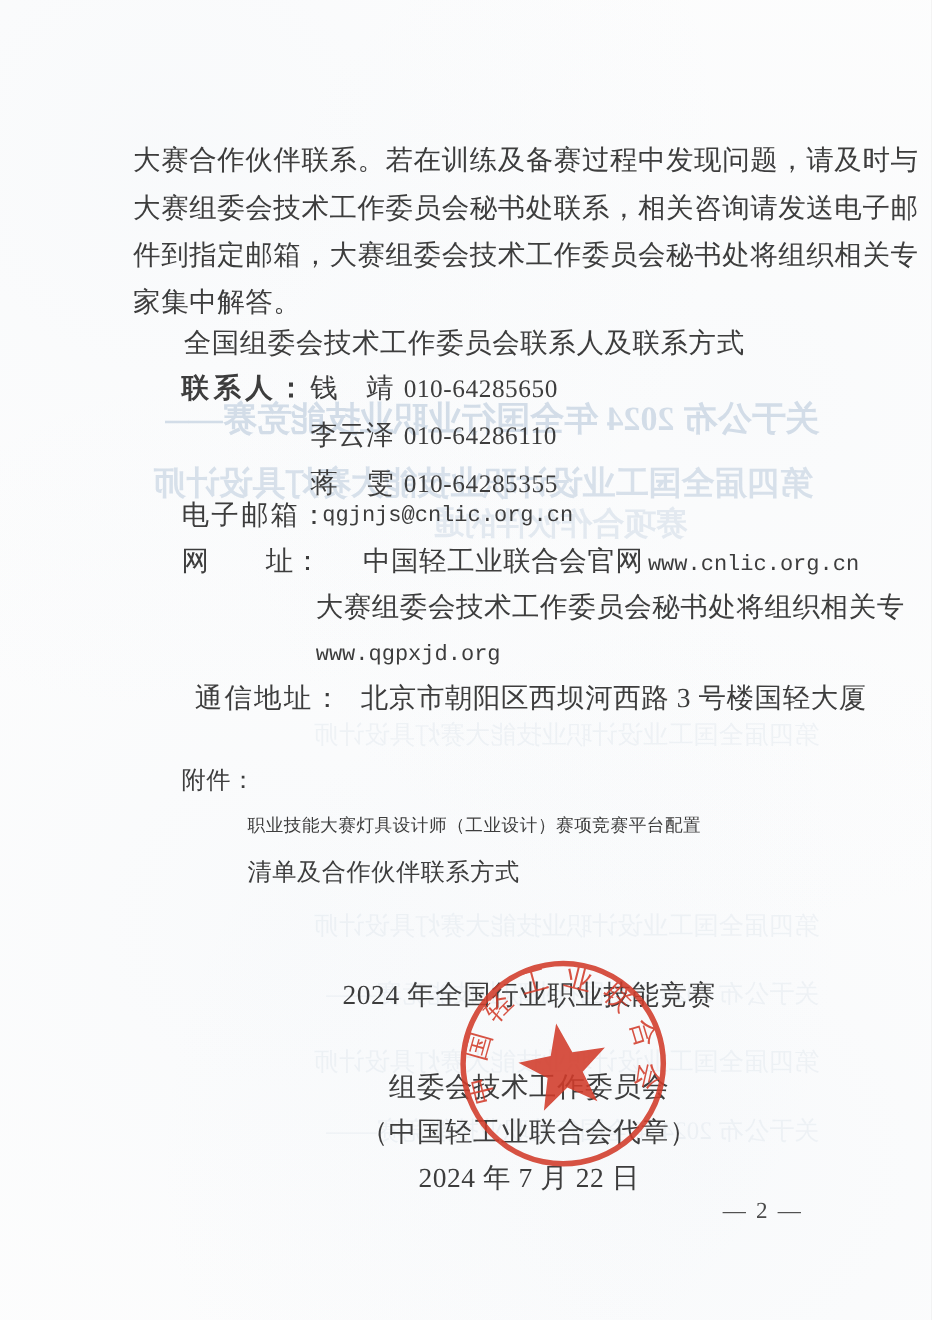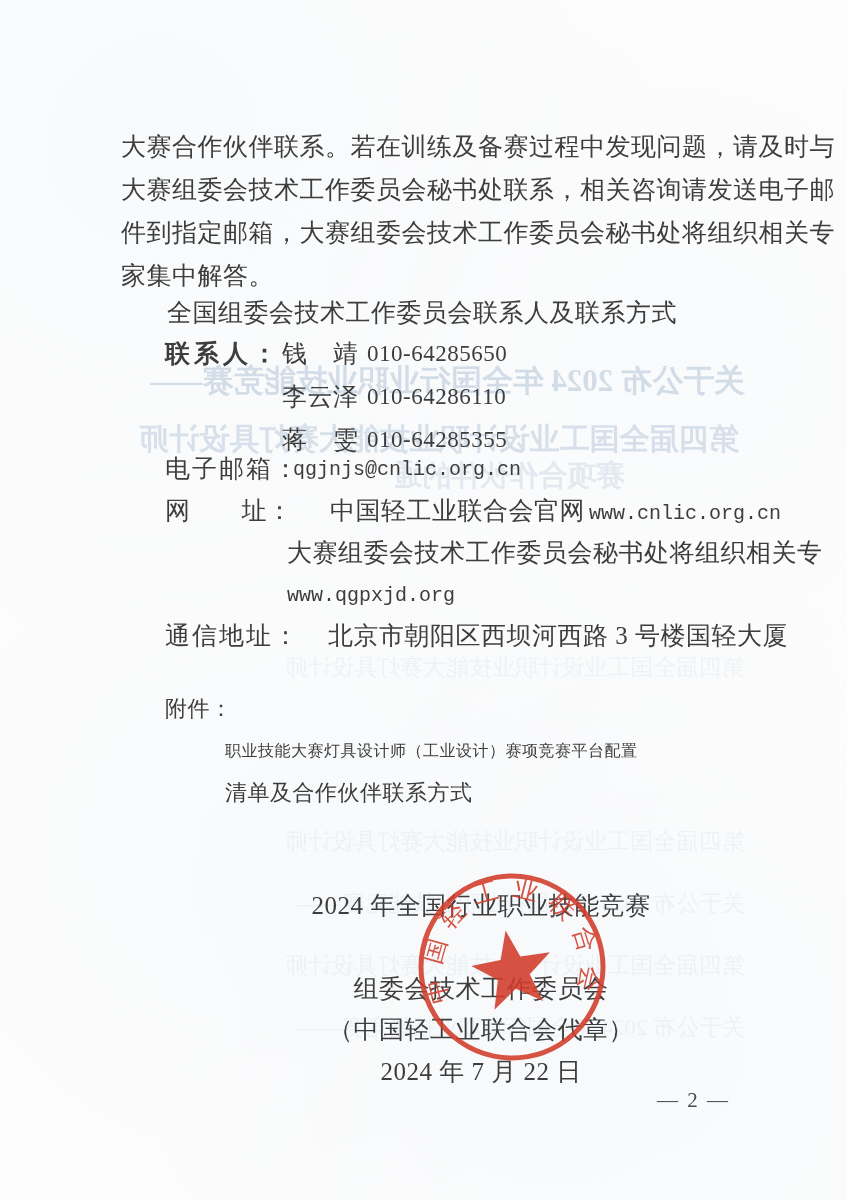--- a/index.html
+++ b/index.html
@@ -78,21 +78,21 @@
   <div class="abs mono" style="left:293px;top:458px;">qgjnjs@cnlic.org.cn</div>
 
   <div class="abs cjk" style="left:165px;top:497px;">网　　址：</div>
   <div class="abs" style="left:330px;top:497px;">
     <span class="cjk">中国轻工业联合会官网</span>
     <span class="mono">www.cnlic.org.cn</span>
   </div>
   <div class="abs cjk" style="left:287px;top:539px;">大赛组委会技术工作委员会秘书处将组织相关专</div>
   <div class="abs mono" style="left:287px;top:584px;">www.qgpxjd.org</div>
 
-  <div class="abs cjk label-sm" style="left:165px;top:622px;">通信地址：</div>
+  <div class="abs cjk label-sm" style="left:177px;top:622px;">通信地址：</div>
   <div class="abs cjk" style="left:328px;top:622px;">北京市朝阳区西坝河西路 3 号楼国轻大厦</div>
 
   <div class="abs cjk" style="left:165px;top:695px;font-size:22px;">附件：</div>
   <div class="abs cjk" style="left:225px;top:737px;font-size:16px;">职业技能大赛灯具设计师（工业设计）赛项竞赛平台配置</div>
   <div class="abs cjk" style="left:225px;top:779px;font-size:22px;">清单及合作伙伴联系方式</div>
 
   <div class="sig cjk" style="top:892px;">2024 年全国行业职业技能竞赛</div>
   <div class="sig cjk" style="top:975px;">组委会技术工作委员会</div>
   <div class="sig cjk" style="top:1016px;">（中国轻工业联合会代章）</div>
   <div class="sig cjk" style="top:1058px;">2024 年 7 月 22 日</div>

